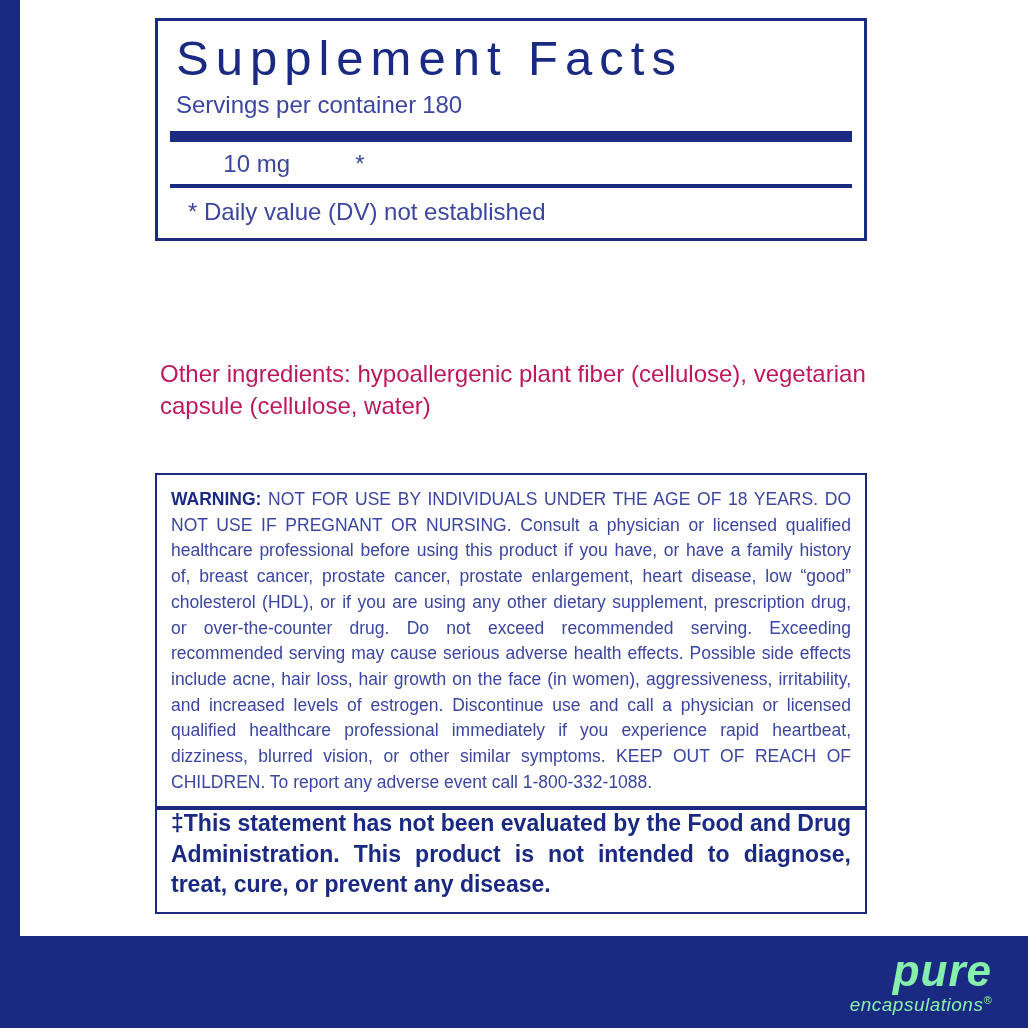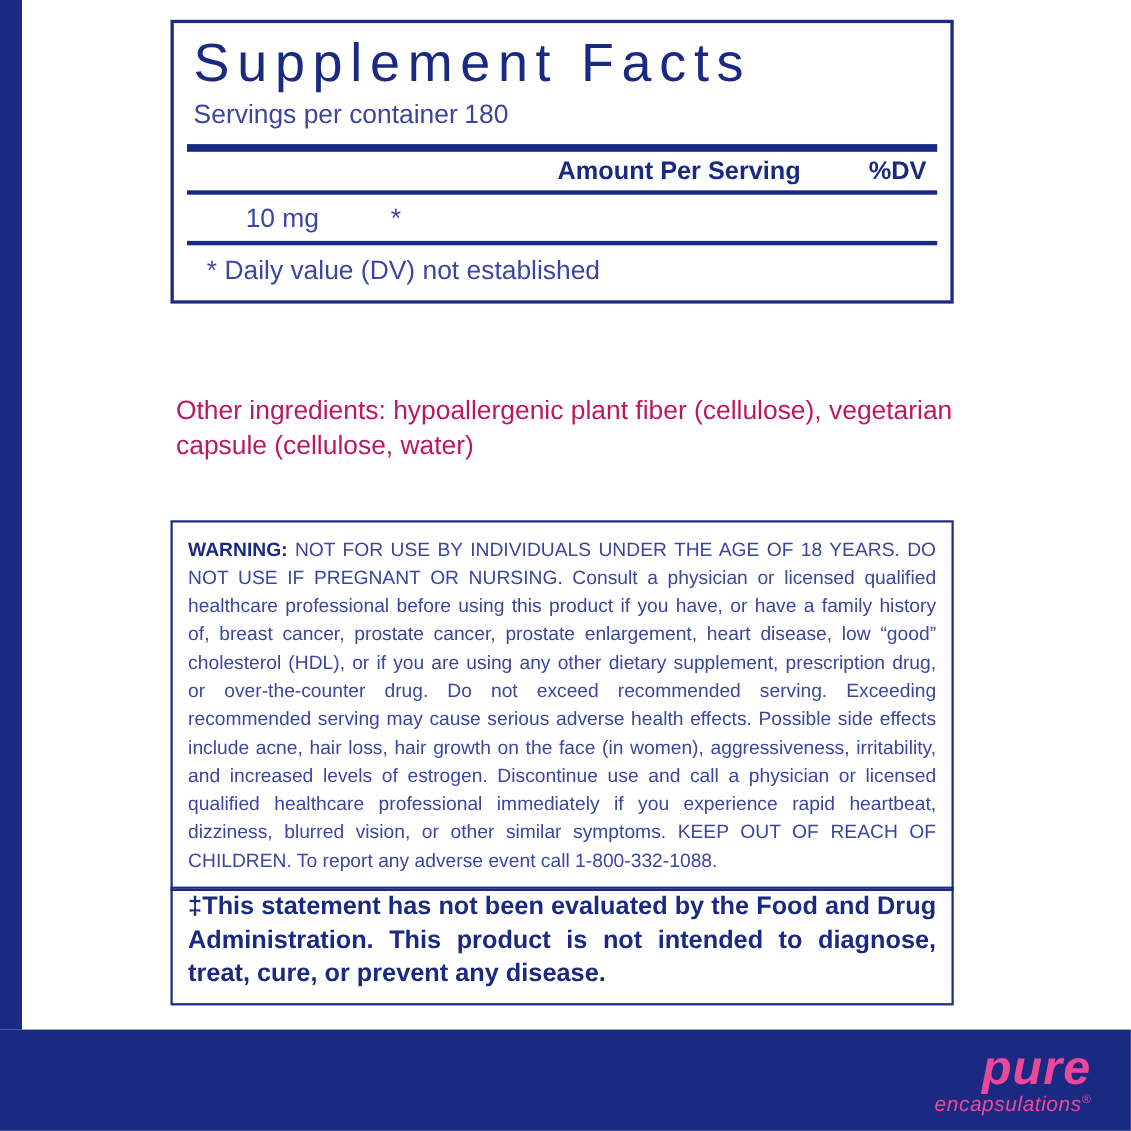--- a/index.html
+++ b/index.html
@@ -166,21 +166,21 @@
     bottom: 0;
     width: 1028px;
     height: 92px;
     background: #1a2a82;
   }
   .brand {
     position: absolute;
     right: 36px;
     top: 14px;
     text-align: right;
-    color: #ec4899;
+    color: #86efac;
   }
   .brand .b1 {
     font-size: 44px;
     font-style: italic;
     font-weight: bold;
     line-height: 0.95;
     letter-spacing: 1px;
   }
   .brand .b2 {
     font-size: 19px;
@@ -203,24 +203,20 @@
 
   <div class="sf-panel">
     <div class="sf-title">Supplement Facts</div>
 
     <div class="sf-serving">
       <span>Servings per container</span><span class="num">180</span>
     </div>
 
     <div class="rule-thick"></div>
 
-    <div class="sf-head-row">
-      <div class="sf-head-amount">Amount Per Serving</div>
-      <div class="sf-head-dv">%DV</div>
-    </div>
 
     <div class="rule-med"></div>
 
     <div class="sf-row">
       <div class="amount">10 mg</div>
       <div class="dv">*</div>
     </div>
 
     <div class="rule-med"></div>
 

